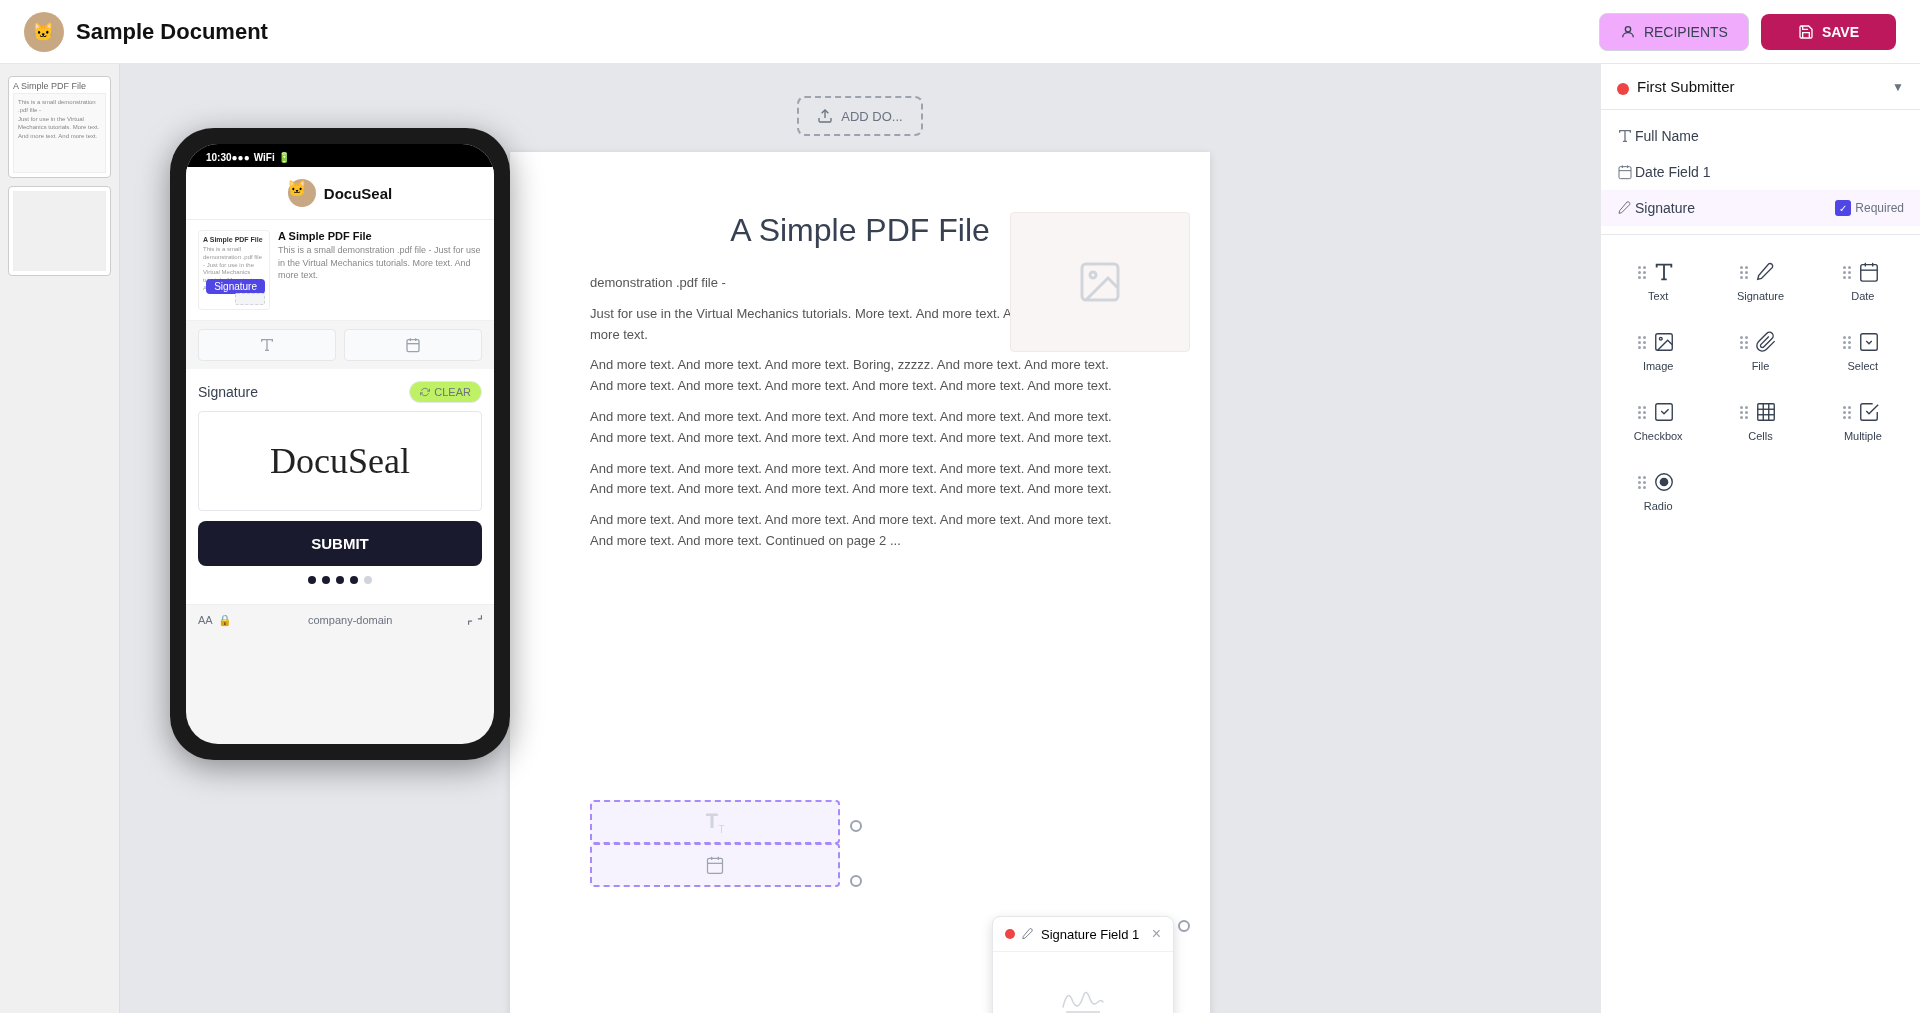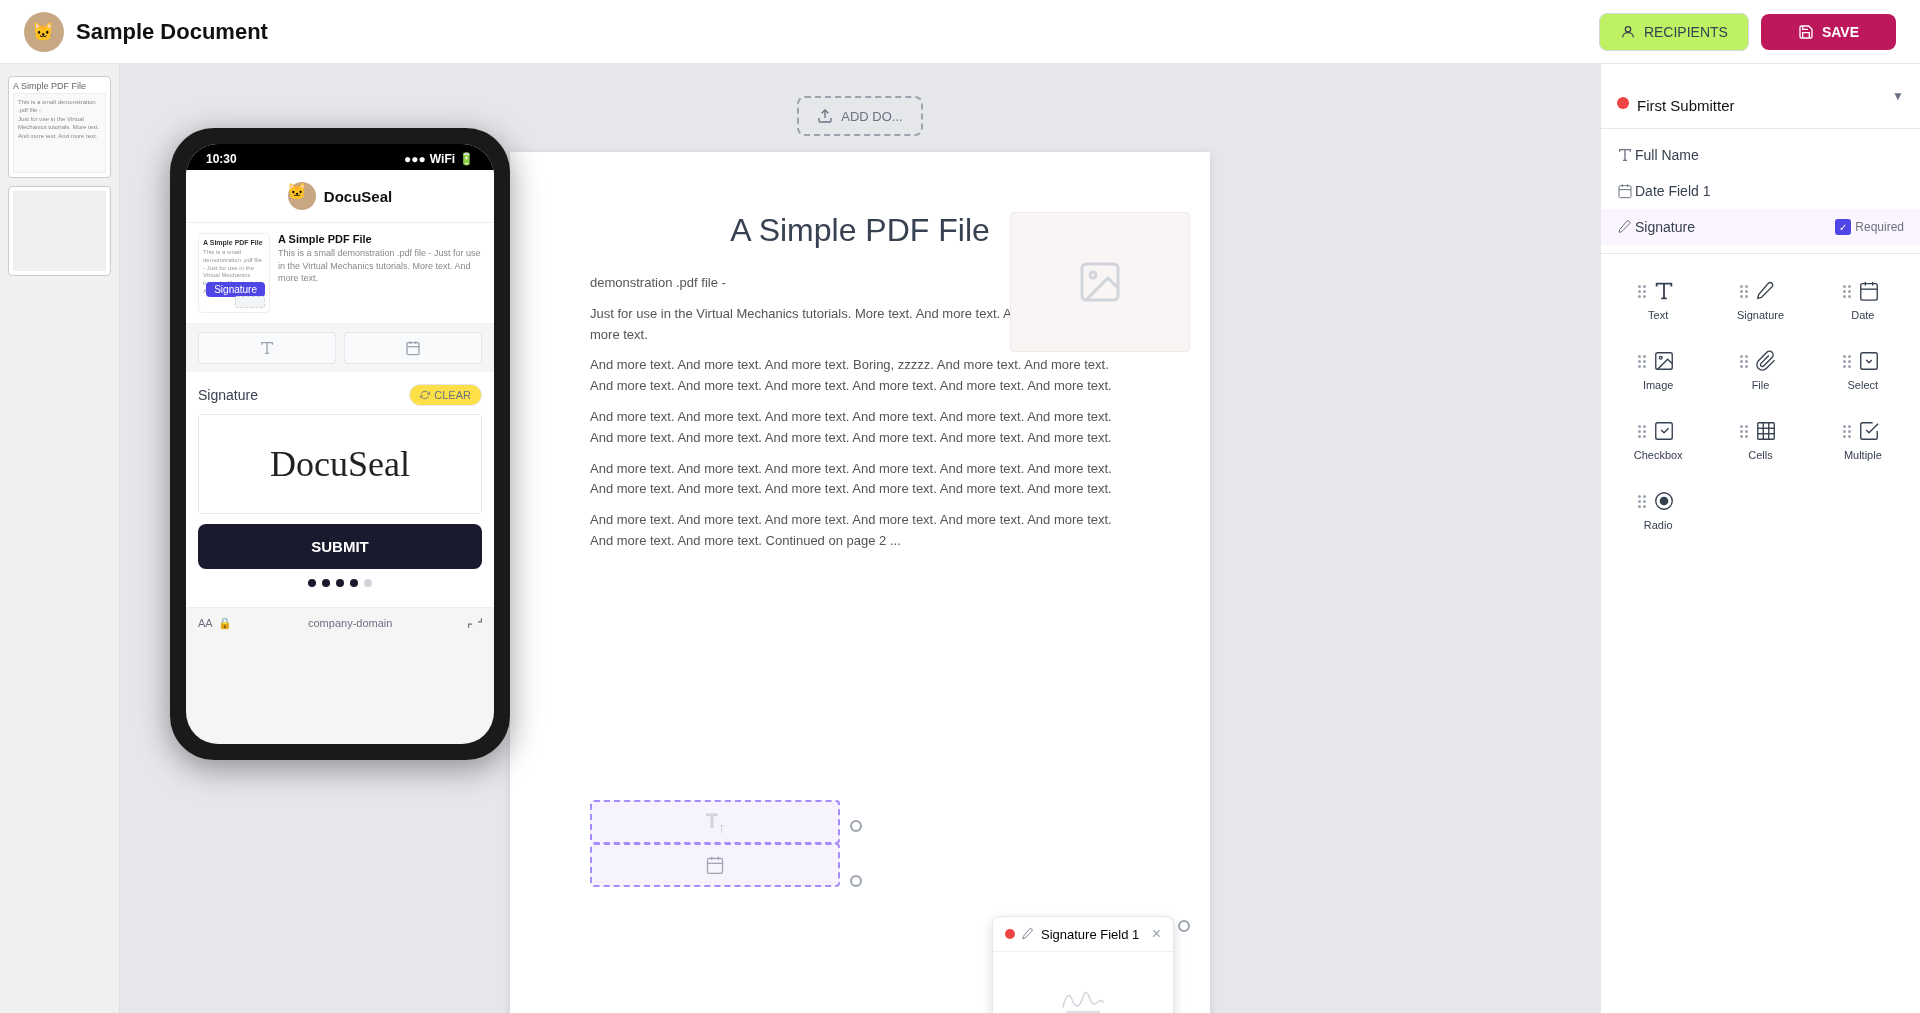--- a/index.html
+++ b/index.html
@@ -4,21 +4,21 @@
   <style>
     * { box-sizing: border-box; margin: 0; padding: 0; }
     body { font-family: -apple-system, BlinkMacSystemFont, 'Segoe UI', sans-serif; background: #f5f5f5; display: flex; flex-direction: column; height: 100vh; overflow: hidden; }
 
     
     .header { display: flex; align-items: center; justify-content: space-between; padding: 0 24px; height: 64px; background: #fff; border-bottom: 1px solid #e5e7eb; flex-shrink: 0; }
     .header-left { display: flex; align-items: center; gap: 12px; }
     .avatar { width: 40px; height: 40px; border-radius: 50%; background: #c8a882; display: flex; align-items: center; justify-content: center; font-size: 18px; overflow: hidden; }
     .doc-title { font-size: 22px; font-weight: 600; color: #111; }
     .header-right { display: flex; align-items: center; gap: 12px; }
-    .recipients-btn { display: flex; align-items: center; gap: 8px; padding: 10px 20px; border: 1.5px solid #d1d5db; border-radius: 8px; background: #bef264; cursor: pointer; font-size: 14px; font-weight: 500; color: #374151; }
+    .recipients-btn { display: flex; align-items: center; gap: 8px; padding: 10px 20px; border: 1.5px solid #d1d5db; border-radius: 8px; background: #f0abfc; cursor: pointer; font-size: 14px; font-weight: 500; color: #374151; }
     .save-btn { display: flex; align-items: center; gap: 8px; padding: 10px 37px; border: none; border-radius: 8px; background: #be185d; cursor: pointer; font-size: 14px; font-weight: 600; color: #fff; }
 
     
     .main { display: flex; flex: 1; overflow: hidden; }
 
     
     .doc-area { flex: 1; overflow-y: auto; background: #e5e7eb; position: relative; padding: 24px; display: flex; flex-direction: column; align-items: center; gap: 16px; }
 
     
     .thumb-sidebar { width: 120px; flex-shrink: 0; background: #f0f0f0; border-right: 1px solid #ddd; padding: 12px 8px; display: flex; flex-direction: column; gap: 8px; overflow-y: auto; }
@@ -44,21 +44,21 @@
 
     
     .image-placeholder { position: absolute; background: #faf5f5; border: 1px solid #f3e8e8; border-radius: 4px; display: flex; align-items: center; justify-content: center; }
 
     
     .field-type-icon { font-size: 20px; color: #d1d5db; }
 
     
     .right-panel { width: 320px; flex-shrink: 0; background: #fff; border-left: 1px solid #e5e7eb; display: flex; flex-direction: column; overflow: hidden; }
     .submitter-header { display: flex; align-items: center; justify-content: space-between; padding: 14px 16px; border-bottom: 1px solid #e5e7eb; }
-    .submitter-left { display: flex; align-items: flex-start; gap: 8px; margin-top: 19px; }
+    .submitter-left { display: flex; align-items: flex-end; gap: 8px; }
     .submitter-dot { width: 12px; height: 12px; border-radius: 50%; background: #ef4444; }
     .submitter-name { font-size: 15px; font-weight: 500; color: #111; }
     .chevron-down { font-size: 12px; color: #6b7280; }
 
     
     .field-list { padding: 8px 0; border-bottom: 1px solid #e5e7eb; }
     .field-item { display: flex; align-items: center; gap: 2px; padding: 10px 16px; cursor: pointer; }
     .field-item-label { font-size: 14px; color: #374151; flex: 1; }
     .field-item-required { display: flex; align-items: center; gap: 4px; font-size: 12px; color: #6b7280; }
     .checkbox-checked { width: 16px; height: 16px; border-radius: 3px; background: #4f46e5; display: flex; align-items: center; justify-content: center; color: #fff; font-size: 10px; }
@@ -67,33 +67,33 @@
     
     .field-type-grid { padding: 12px 8px; display: grid; grid-template-columns: repeat(3, 1fr); gap: 4px; overflow-y: auto; }
     .field-type-item { display: flex; flex-direction: column; align-items: center; justify-content: center; padding: 10px 4px; gap: 4px; cursor: pointer; border-radius: 6px; border: 1px solid transparent; }
     .field-type-item-icon { font-size: 22px; color: #374151; width: 28px; height: 28px; display: flex; align-items: center; justify-content: center; }
     .field-type-item-label { font-size: 11px; color: #374151; font-weight: 400; }
     .drag-handle { display: flex; flex-direction: column; gap: 2px; cursor: grab; margin-right: 2px; }
     .drag-dot-row { display: flex; gap: 2px; }
     .drag-dot { width: 3px; height: 3px; border-radius: 50%; background: #9ca3af; }
     .phone-frame { background: #1a1a1a; border-radius: 44px; padding: 16px; box-shadow: 0 8px 32px rgba(0,0,0,0.4); position: relative; }
     .phone-screen { background: #f5f5f5; border-radius: 32px; overflow: hidden; min-height: 600px; }
-    .phone-statusbar { background: #000; color: #fff; display: flex; justify-content: space-between; align-items: center; padding: 8px 20px 4px; font-size: 12px; font-weight: 600; border-radius: 32px 32px 0 0; }
+    .phone-statusbar { background: #000; color: #fff; display: flex; justify-content: flex-start; align-items: center; padding: 8px 20px 4px; font-size: 10px; font-weight: 600; border-radius: 32px 32px 0 0; }
     .phone-app-header { background: #fff; display: flex; align-items: center; justify-content: center; padding: 12px; border-bottom: 1px solid #eee; gap: 8px; }
     .phone-app-avatar { width: 28px; height: 28px; border-radius: 50%; background: #c8a882; }
     .phone-doc-list { background: #fff; margin: 0; }
     .phone-doc-item { display: flex; align-items: flex-start; gap: 8px; padding: 10px 12px; border-bottom: 1px solid #f0f0f0; }
     .phone-doc-info { flex: 1; }
     .phone-sig-label-tag { background: #4f46e5; color: #fff; font-size: 10px; padding: 2px 8px; border-radius: 4px; }
     .phone-sig-date-row { display: flex; gap: 8px; padding: 0 12px 8px; }
     .phone-field-box { flex: 1; background: #f9fafb; border: 1px solid #e5e7eb; border-radius: 4px; height: 32px; display: flex; align-items: center; justify-content: center; }
     .phone-signature-section { background: #fff; padding: 12px; }
     .phone-sig-header { display: flex; align-items: center; justify-content: space-between; margin-bottom: 8px; }
     .phone-sig-title { font-size: 14px; font-weight: 500; color: #374151; }
-    .phone-clear-btn { display: flex; align-items: center; gap: 4px; padding: 4px 10px; border: 1px solid #e5e7eb; border-radius: 20px; background: #fde047; font-size: 11px; color: #6b7280; cursor: pointer; }
+    .phone-clear-btn { display: flex; align-items: center; gap: 4px; padding: 4px 10px; border: 1px solid #e5e7eb; border-radius: 20px; background: #bef264; font-size: 11px; color: #6b7280; cursor: pointer; }
     .phone-sig-canvas { background: #fff; border: 1px solid #e5e7eb; border-radius: 4px; height: 100px; display: flex; align-items: center; justify-content: center; margin-bottom: 10px; }
     .phone-sig-text { font-family: cursive; font-size: 36px; color: #222; }
     .phone-submit-btn { background: #1a1a2e; color: #fff; width: 100%; padding: 14px; border-radius: 8px; border: none; font-size: 15px; font-weight: 600; cursor: pointer; margin-bottom: 10px; }
     .phone-dots { display: flex; align-items: center; justify-content: center; gap: 6px; margin-bottom: 8px; }
     .phone-dot { width: 8px; height: 8px; border-radius: 50%; background: #1a1a2e; }
     .phone-dot-inactive { background: #d1d5db; }
     .phone-bottom-bar { background: #f5f5f5; padding: 8px 12px; display: flex; align-items: center; justify-content: space-between; border-top: 1px solid #eee; font-size: 11px; color: #6b7280; }
 
     
     .circle-handle { width: 12px; height: 12px; border-radius: 50%; border: 2px solid #9ca3af; background: #fff; position: absolute; }

